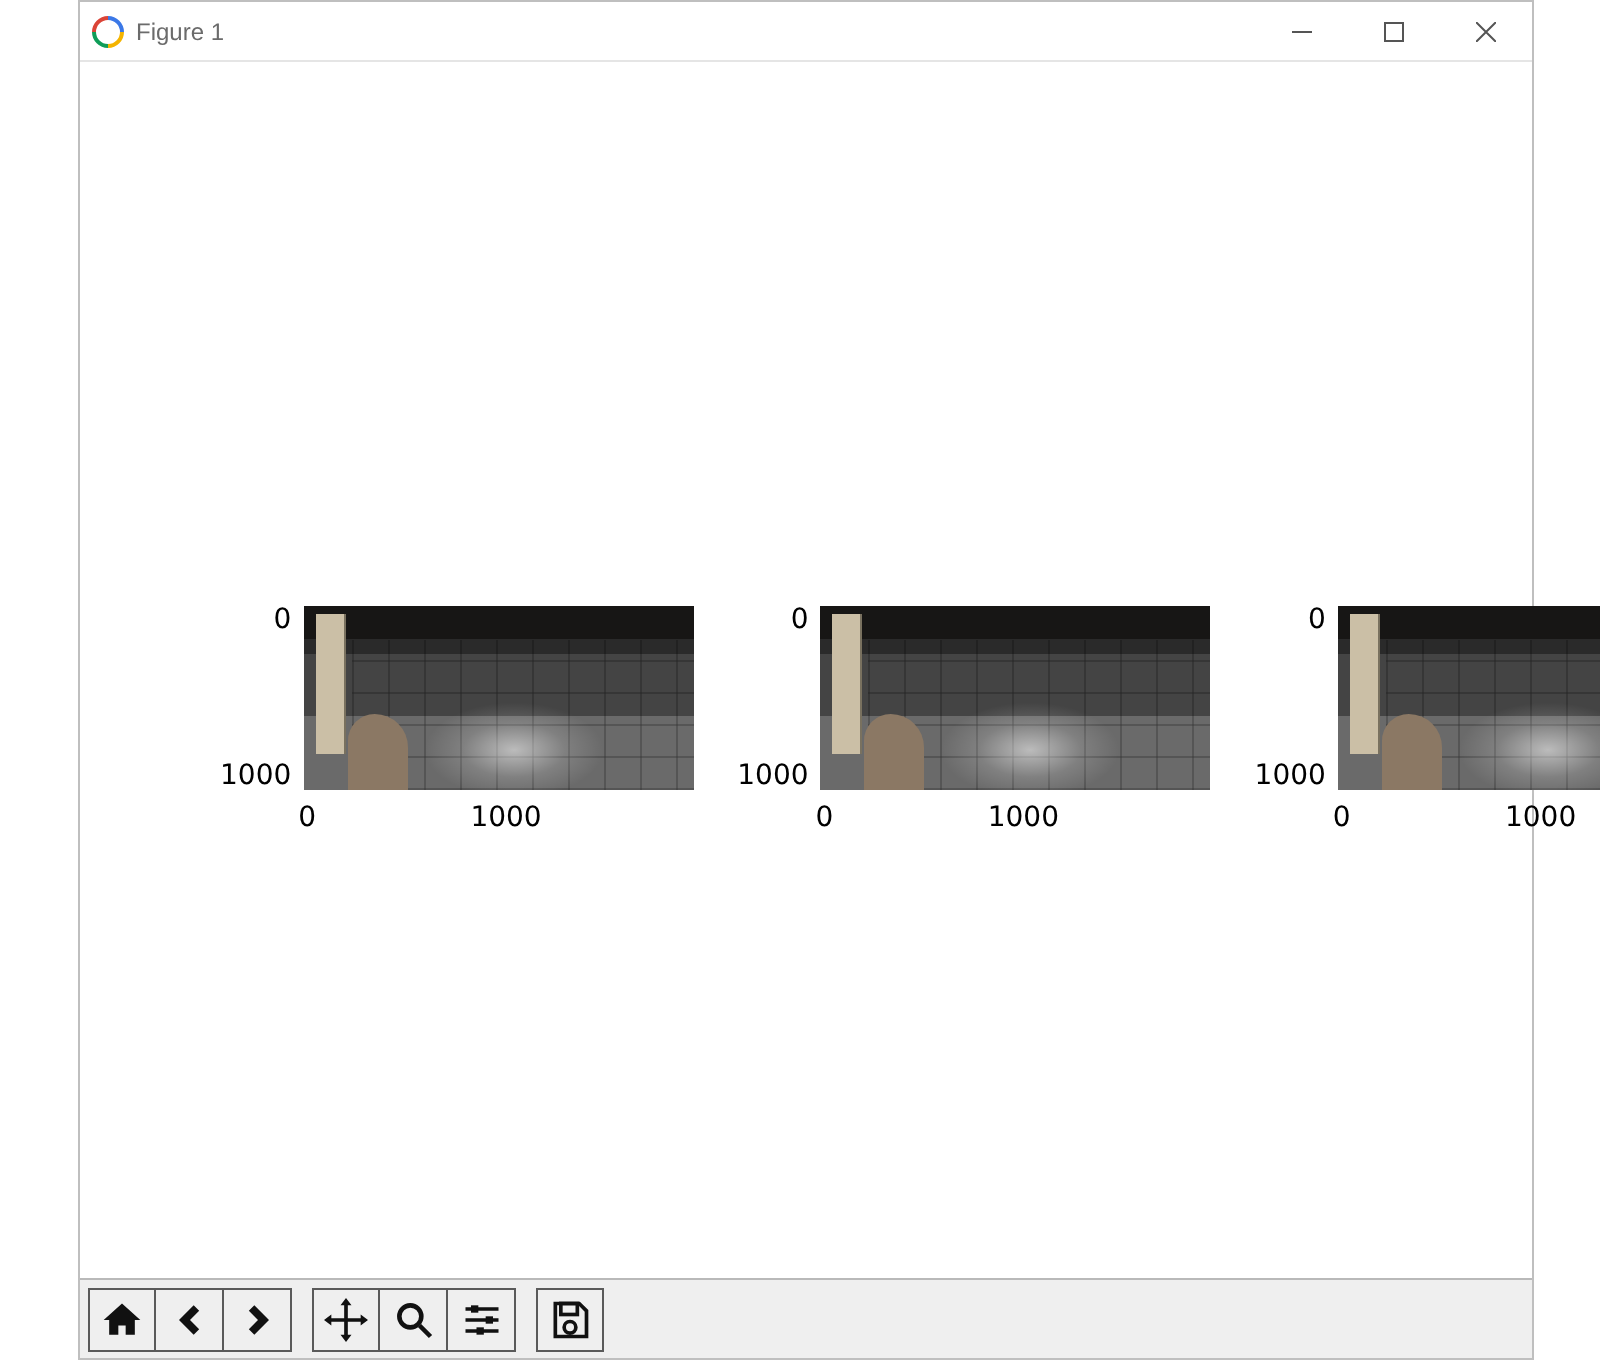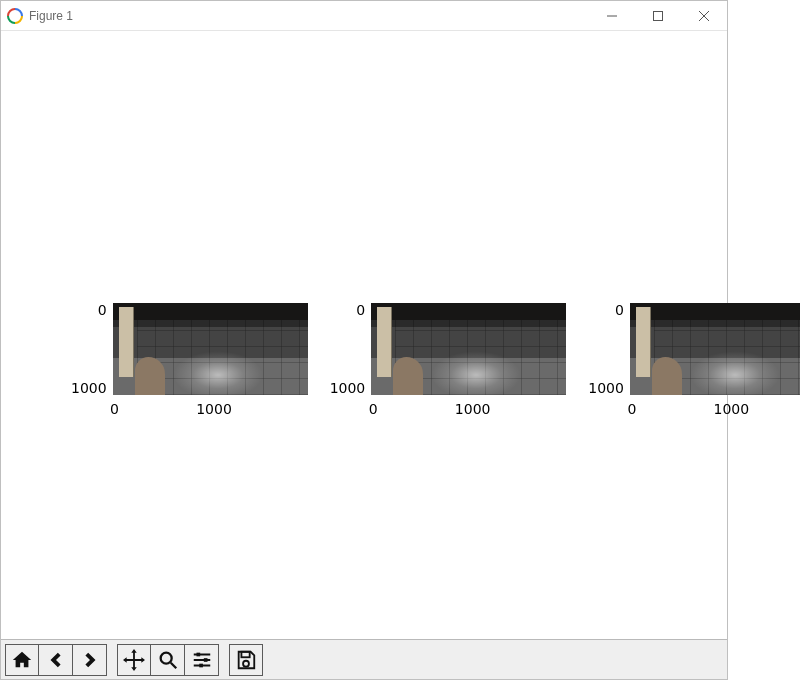--- a/index.html
+++ b/index.html
@@ -1,17 +1,17 @@
 <!DOCTYPE html>
 <html><head>
 <meta charset="utf-8">
 <style>
   * { box-sizing: border-box; margin: 0; padding: 0; }
   html, body { width: 800px; height: 680px; font-family: "Segoe UI", Tahoma, sans-serif; font-size: 12px; background: #fff; overflow: hidden; }
-  .window { width: 728px; height: 680px; display: flex; flex-direction: column; border: 1px solid #bfbfbf; background: #fff; }
+  .window { width: 728px; height: 680px; display: flex; flex-direction: column; border: 1px solid #bfbfbf; background: #fff; margin-left: 39px; }
   .titlebar { height: 30px; display: flex; align-items: center; padding: 0 0 0 6px; background: #ffffff; color: #555; border-bottom: 1px solid #e5e5e5; }
   .titlebar .app-icon { width: 16px; height: 16px; margin-right: 6px; display:flex; align-items:center; justify-content:center; }
   .titlebar .title-text { font-size: 12px; color: #6b6b6b; flex: 0 0 auto; }
   .titlebar .spacer { flex: 1 1 auto; }
   .win-btn { width: 46px; height: 30px; display:flex; align-items:center; justify-content:center; color:#555; }
   .content { flex:1 1 auto; background:#ffffff; position:relative; }
   .figure-area { position:absolute; inset:0; }
   .plots-row { position:absolute; left:70px; top:272px; display:flex; gap:22px; }
   .subplot { display:flex; align-items:flex-start; }
   .ylabels { display:flex; flex-direction:column; justify-content:space-between; align-items:flex-end; height:92px; margin-right:6px; font-size:14px; color:#000; line-height:1; font-family: "DejaVu Sans","Segoe UI",sans-serif; }

